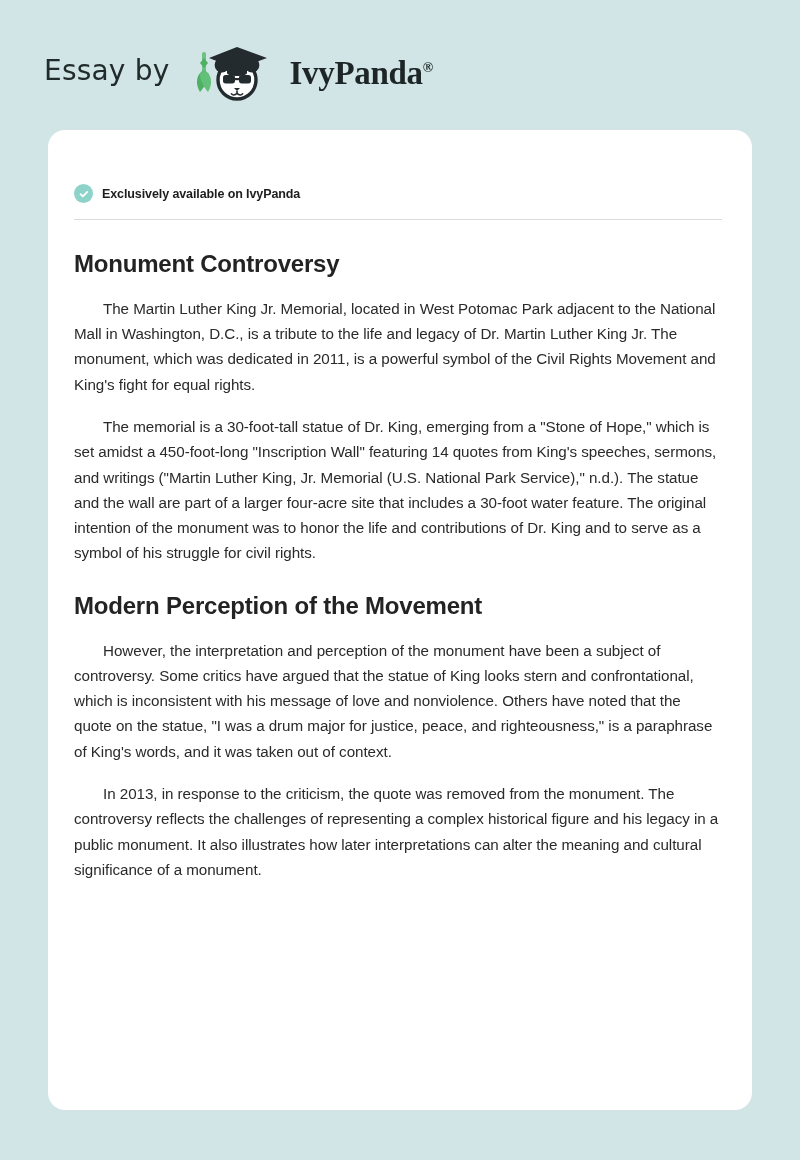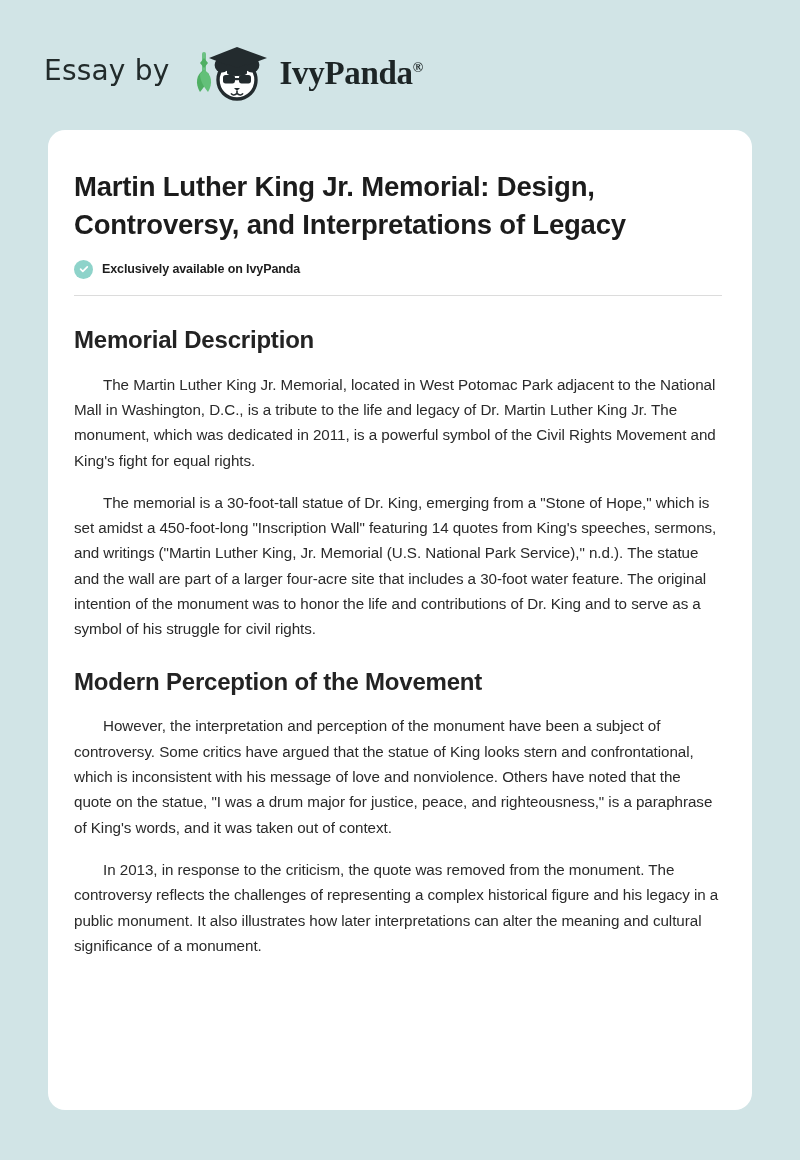--- a/index.html
+++ b/index.html
@@ -35,21 +35,21 @@
     font-size: 28px;
     font-weight: 400;
     color: #222b2b;
     letter-spacing: 0.2px;
     line-height: 1;
     padding-right: 18px;
   }
   .brand-logo {
     display: flex;
     align-items: center;
-    gap: 6px;
+    gap: 16px;
   }
   .panda-mark {
     display: block;
     width: 86px;
     height: 62px;
   }
   .brand-word {
     font-family: "Liberation Serif", serif;
     font-size: 33px;
     font-weight: bold;
@@ -179,34 +179,33 @@
         <path d="M50 51 v2.4" stroke="#232b2e" stroke-width="1.6"></path>
         <path d="M50 53.4 C47.4 56 45 55 44 53.4" stroke="#232b2e" stroke-width="1.6" fill="none"></path>
         <path d="M50 53.4 C52.6 56 55 55 56 53.4" stroke="#232b2e" stroke-width="1.6" fill="none"></path>
       </svg>
       <span class="brand-word"><span>IvyPanda</span><span class="reg">®</span></span>
     </div>
   </div>
 
   <div class="doc-card">
 
-    <h1 class="doc-title">Martin Luther King Jr. Memorial: Design, Controversy, and Interpretations of Legacy</h1>
 
     <div class="exclusive-row">
       <span class="check-badge">
         <svg width="12" height="12" viewBox="0 0 12 12">
           <path d="M2.6 6.2 L4.8 8.4 L9.3 3.8" stroke="#ffffff" stroke-width="1.7" fill="none" stroke-linecap="round" stroke-linejoin="round"></path>
         </svg>
       </span>
       <span class="exclusive-text">Exclusively available on IvyPanda</span>
     </div>
 
     <div class="divider"></div>
 
-    <h2 class="section-heading">Memorial Description</h2>
+    <h2 class="section-heading">Monument Controversy</h2>
     <p class="body-par">The Martin Luther King Jr. Memorial, located in West Potomac Park adjacent to the National Mall in Washington, D.C., is a tribute to the life and legacy of Dr. Martin Luther King Jr. The monument, which was dedicated in 2011, is a powerful symbol of the Civil Rights Movement and King's fight for equal rights.</p>
     <p class="body-par">The memorial is a 30-foot-tall statue of Dr. King, emerging from a "Stone of Hope," which is set amidst a 450-foot-long "Inscription Wall" featuring 14 quotes from King's speeches, sermons, and writings ("Martin Luther King, Jr. Memorial (U.S. National Park Service)," n.d.). The statue and the wall are part of a larger four-acre site that includes a 30-foot water feature. The original intention of the monument was to honor the life and contributions of Dr. King and to serve as a symbol of his struggle for civil rights.</p>
 
     <h2 class="section-heading sec-gap">Modern Perception of the Movement</h2>
     <p class="body-par">However, the interpretation and perception of the monument have been a subject of controversy. Some critics have argued that the statue of King looks stern and confrontational, which is inconsistent with his message of love and nonviolence. Others have noted that the quote on the statue, "I was a drum major for justice, peace, and righteousness," is a paraphrase of King's words, and it was taken out of context.</p>
     <p class="body-par">In 2013, in response to the criticism, the quote was removed from the monument. The controversy reflects the challenges of representing a complex historical figure and his legacy in a public monument. It also illustrates how later interpretations can alter the meaning and cultural significance of a monument.</p>
 
   </div>
 </div>
 

